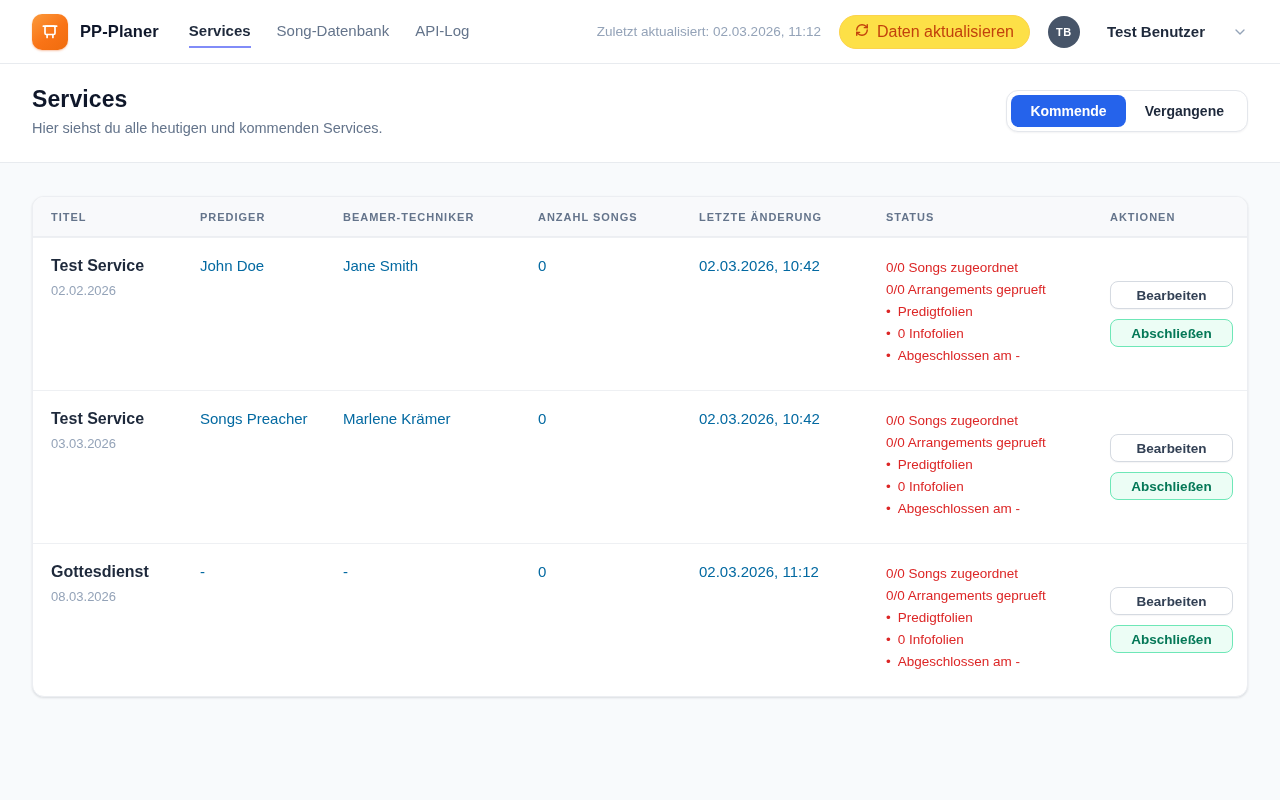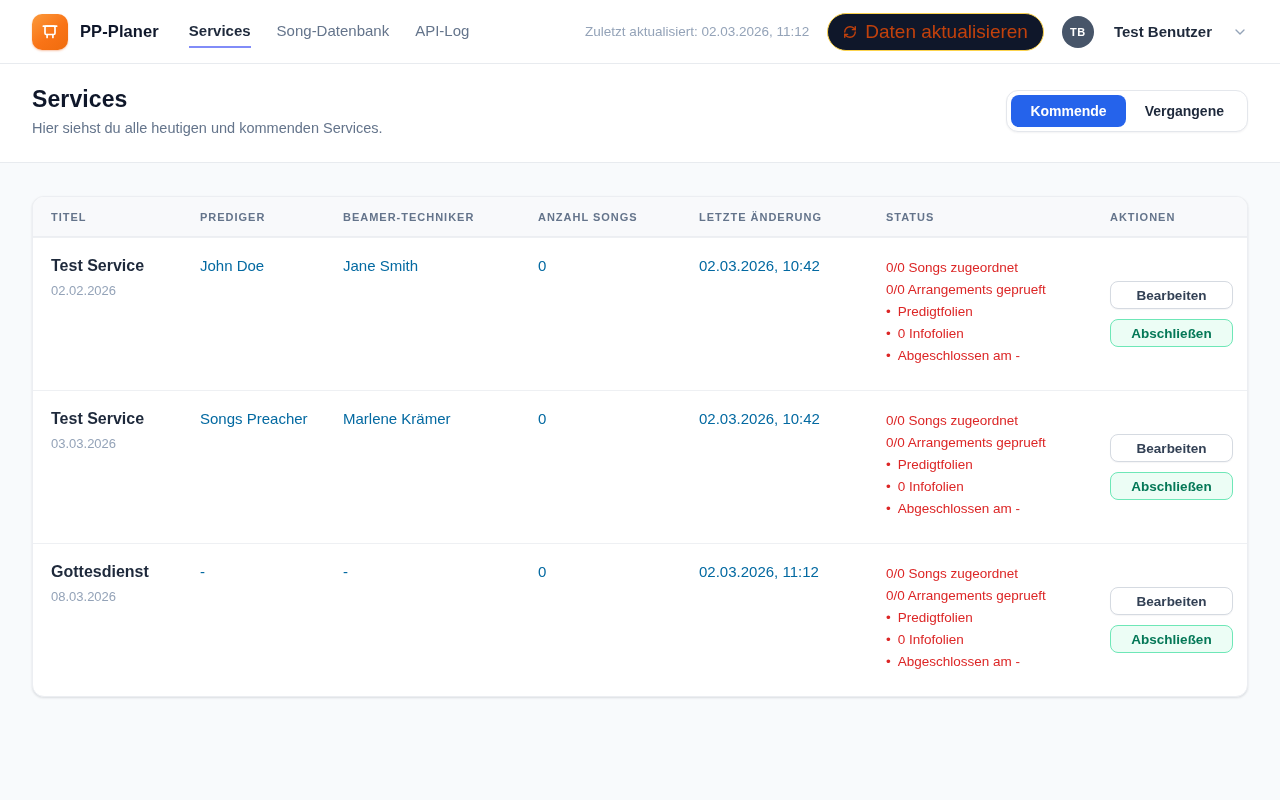--- a/index.html
+++ b/index.html
@@ -40,31 +40,31 @@
     font-size: 15px; font-weight: 500; color: #64748b;
     cursor: pointer; padding-bottom: 7px; margin-top: 7px;
     border-bottom: 2.5px solid transparent;
     text-decoration: none;
   }
   .nav-link.active { color: #1e293b; font-weight: 600; border-bottom-color: #818cf8; }
 
   .topbar-right { margin-left: auto; display: flex; align-items: center; gap: 18px; }
   .last-updated { font-size: 13.5px; color: #94a3b8; }
   .refresh-btn {
-    display: inline-flex; align-items: center; gap: 8px;
-    background: #0f172a;
+    display: inline-flex; align-items: flex-start; gap: 8px;
+    background: #fde047;
     border: 1px solid #fcd34d;
     color: #c2410c;
     font-family: inherit;
-    font-size: 19px; font-weight: 500;
+    font-size: 16px; font-weight: 500;
     padding: 7px 15px;
     border-radius: 999px;
     cursor: pointer;
   }
-  .user-menu { display: flex; align-items: center; gap: 20px; cursor: pointer; }
+  .user-menu { display: flex; align-items: center; gap: 27px; cursor: pointer; }
   .avatar {
     width: 32px; height: 32px; border-radius: 50%;
     background: #475569; color: #ffffff;
     font-size: 11px; font-weight: 700; letter-spacing: .5px;
     display: flex; align-items: center; justify-content: center;
   }
   .user-name { font-size: 15px; font-weight: 600; color: #1e293b; text-align: center; }
 
   
   .page-header {

